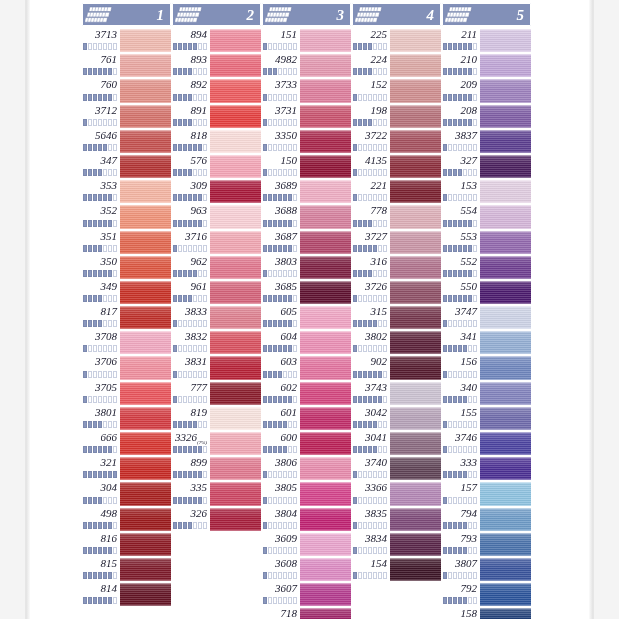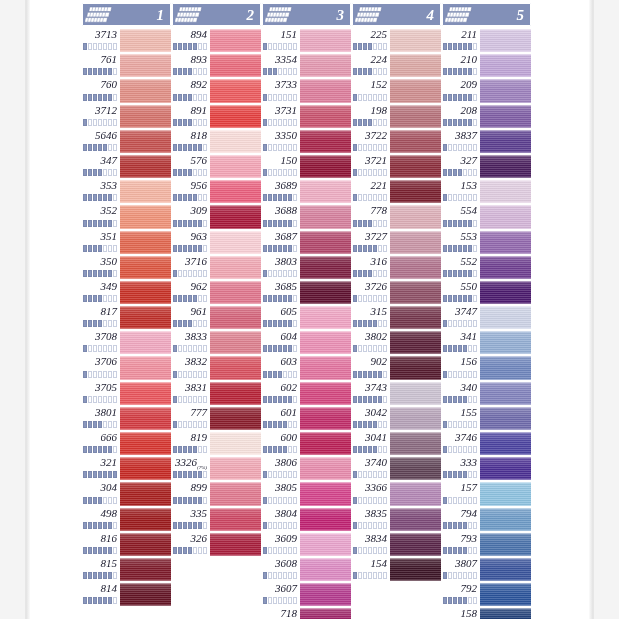--- a/index.html
+++ b/index.html
@@ -706,37 +706,20 @@
                   <span class="seg"></span>
                   <span class="seg"></span>
                 </div>
               </div>
               <div class="swatch-cell">
                 <div class="swatch" style="background: rgb(243, 165, 182);"></div>
               </div>
             </div>
             <div class="floss-row">
               <div class="label-cell">
-                <div class="code">956</div>
-                <div class="shade-bar">
-                  <span class="seg on"></span>
-                  <span class="seg on"></span>
-                  <span class="seg on"></span>
-                  <span class="seg on"></span>
-                  <span class="seg on"></span>
-                  <span class="seg"></span>
-                  <span class="seg"></span>
-                </div>
-              </div>
-              <div class="swatch-cell">
-                <div class="swatch" style="background: rgb(234, 95, 125);"></div>
-              </div>
-            </div>
-            <div class="floss-row">
-              <div class="label-cell">
                 <div class="code">309</div>
                 <div class="shade-bar">
                   <span class="seg on"></span>
                   <span class="seg on"></span>
                   <span class="seg on"></span>
                   <span class="seg on"></span>
                   <span class="seg on"></span>
                   <span class="seg on"></span>
                   <span class="seg"></span>
                 </div>
@@ -1012,21 +995,21 @@
                   <span class="seg"></span>
                   <span class="seg"></span>
                 </div>
               </div>
               <div class="swatch-cell">
                 <div class="swatch" style="background: rgb(234, 168, 192);"></div>
               </div>
             </div>
             <div class="floss-row">
               <div class="label-cell">
-                <div class="code">3354</div>
+                <div class="code">4982</div>
                 <div class="shade-bar">
                   <span class="seg on"></span>
                   <span class="seg on"></span>
                   <span class="seg on"></span>
                   <span class="seg"></span>
                   <span class="seg"></span>
                   <span class="seg"></span>
                   <span class="seg"></span>
                 </div>
               </div>
@@ -1513,21 +1496,21 @@
                   <span class="seg"></span>
                   <span class="seg"></span>
                 </div>
               </div>
               <div class="swatch-cell">
                 <div class="swatch" style="background: rgb(165, 80, 94);"></div>
               </div>
             </div>
             <div class="floss-row">
               <div class="label-cell">
-                <div class="code">3721</div>
+                <div class="code">4135</div>
                 <div class="shade-bar">
                   <span class="seg on"></span>
                   <span class="seg"></span>
                   <span class="seg"></span>
                   <span class="seg"></span>
                   <span class="seg"></span>
                   <span class="seg"></span>
                   <span class="seg"></span>
                 </div>
               </div>

